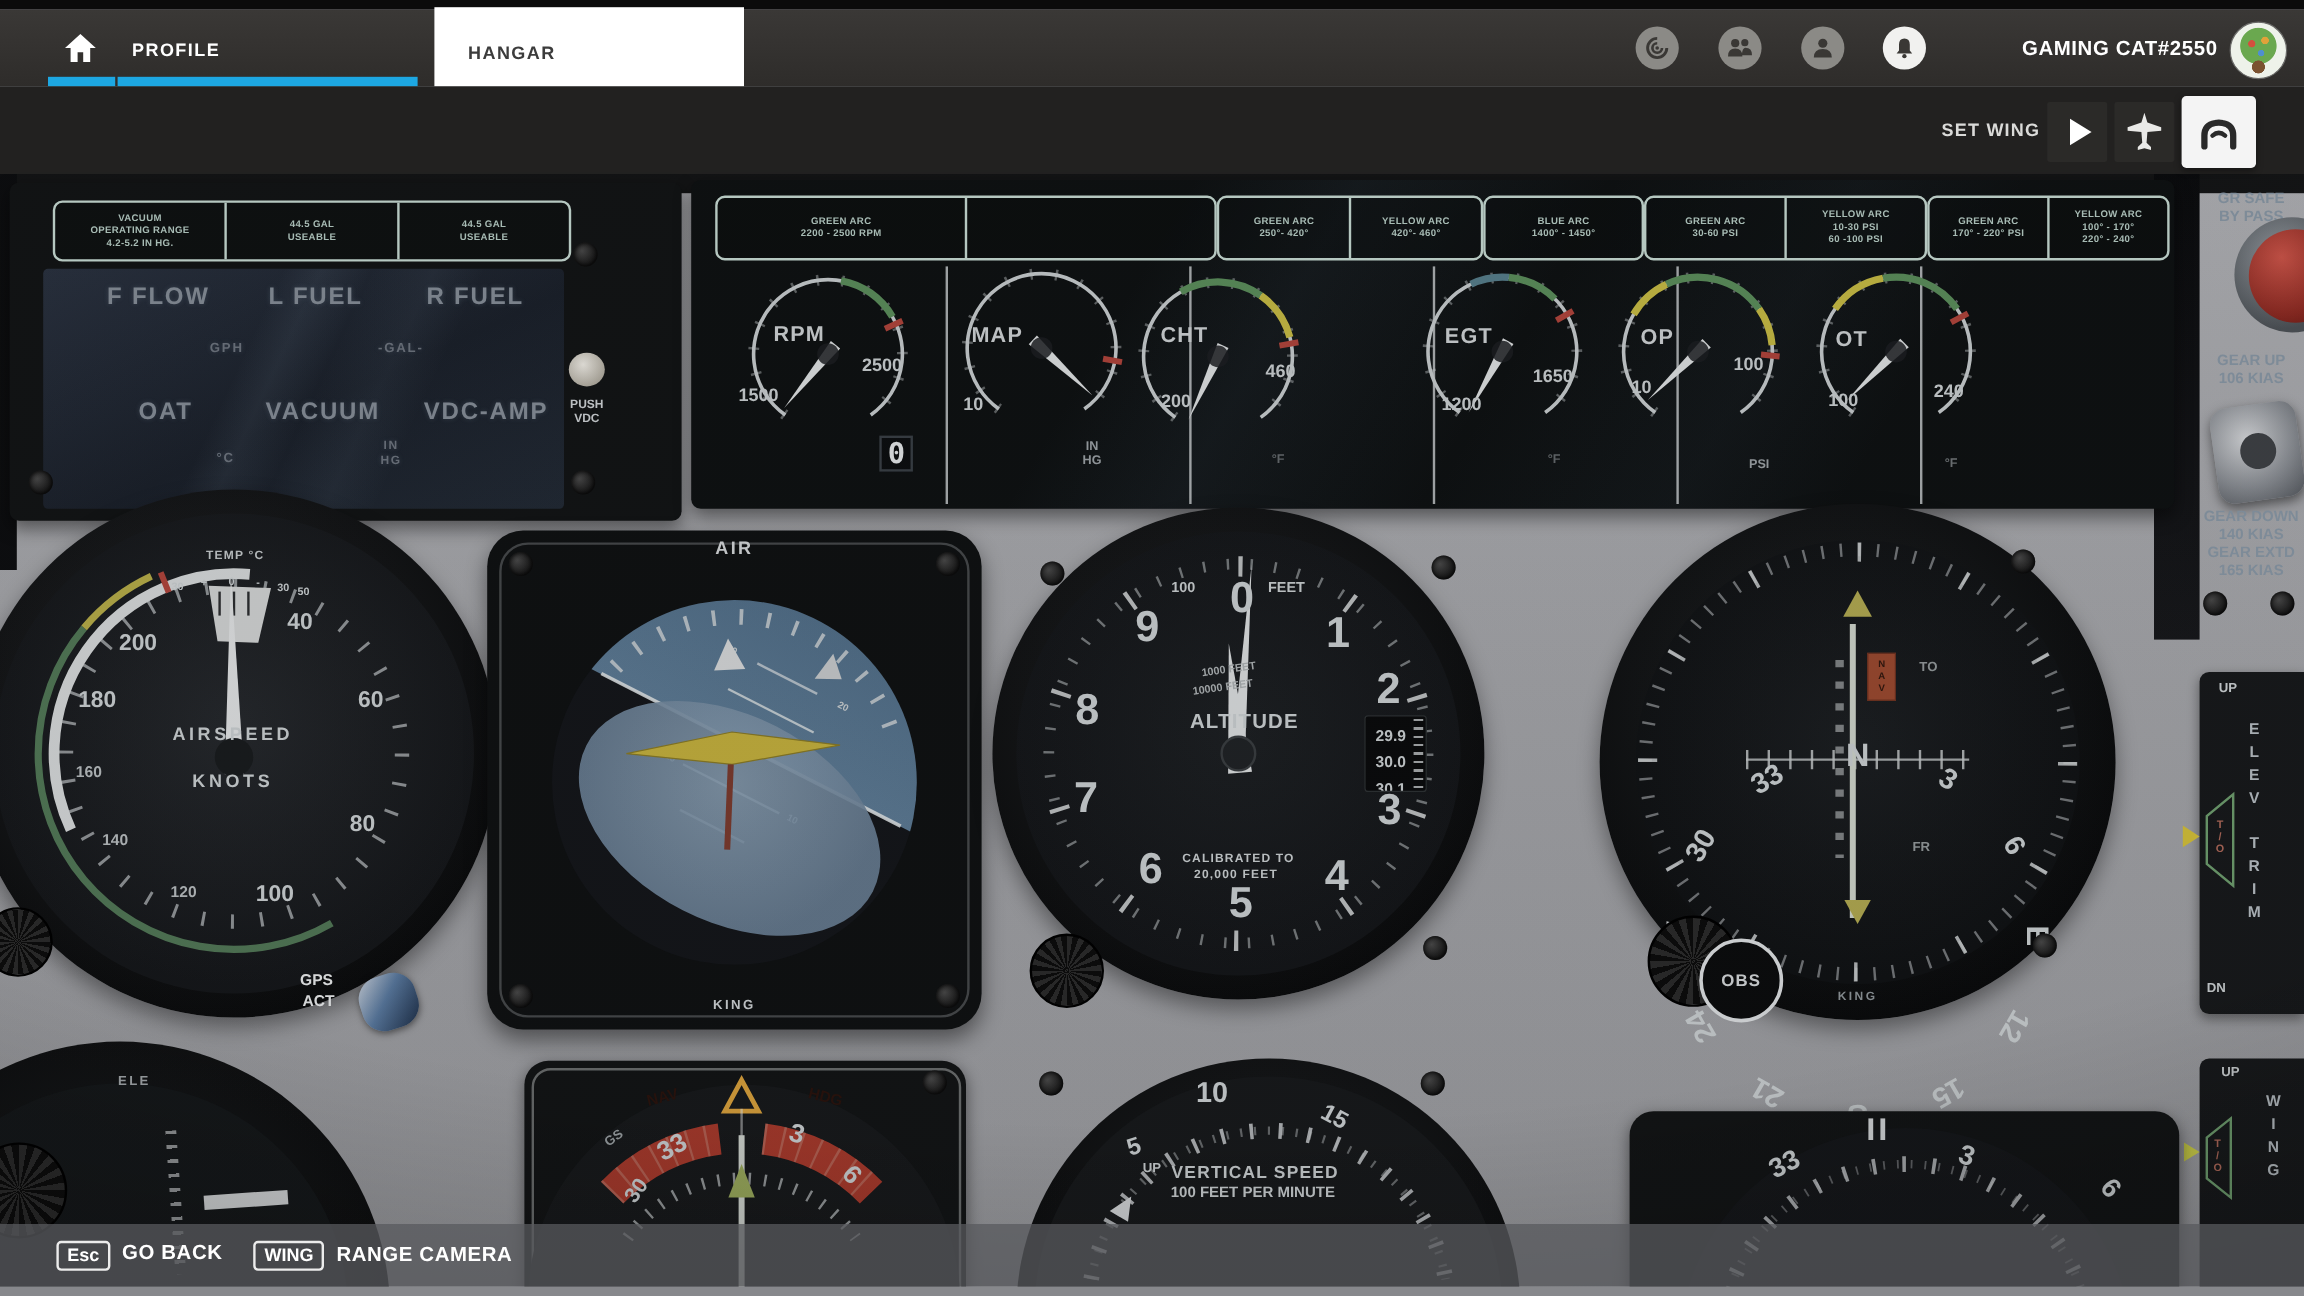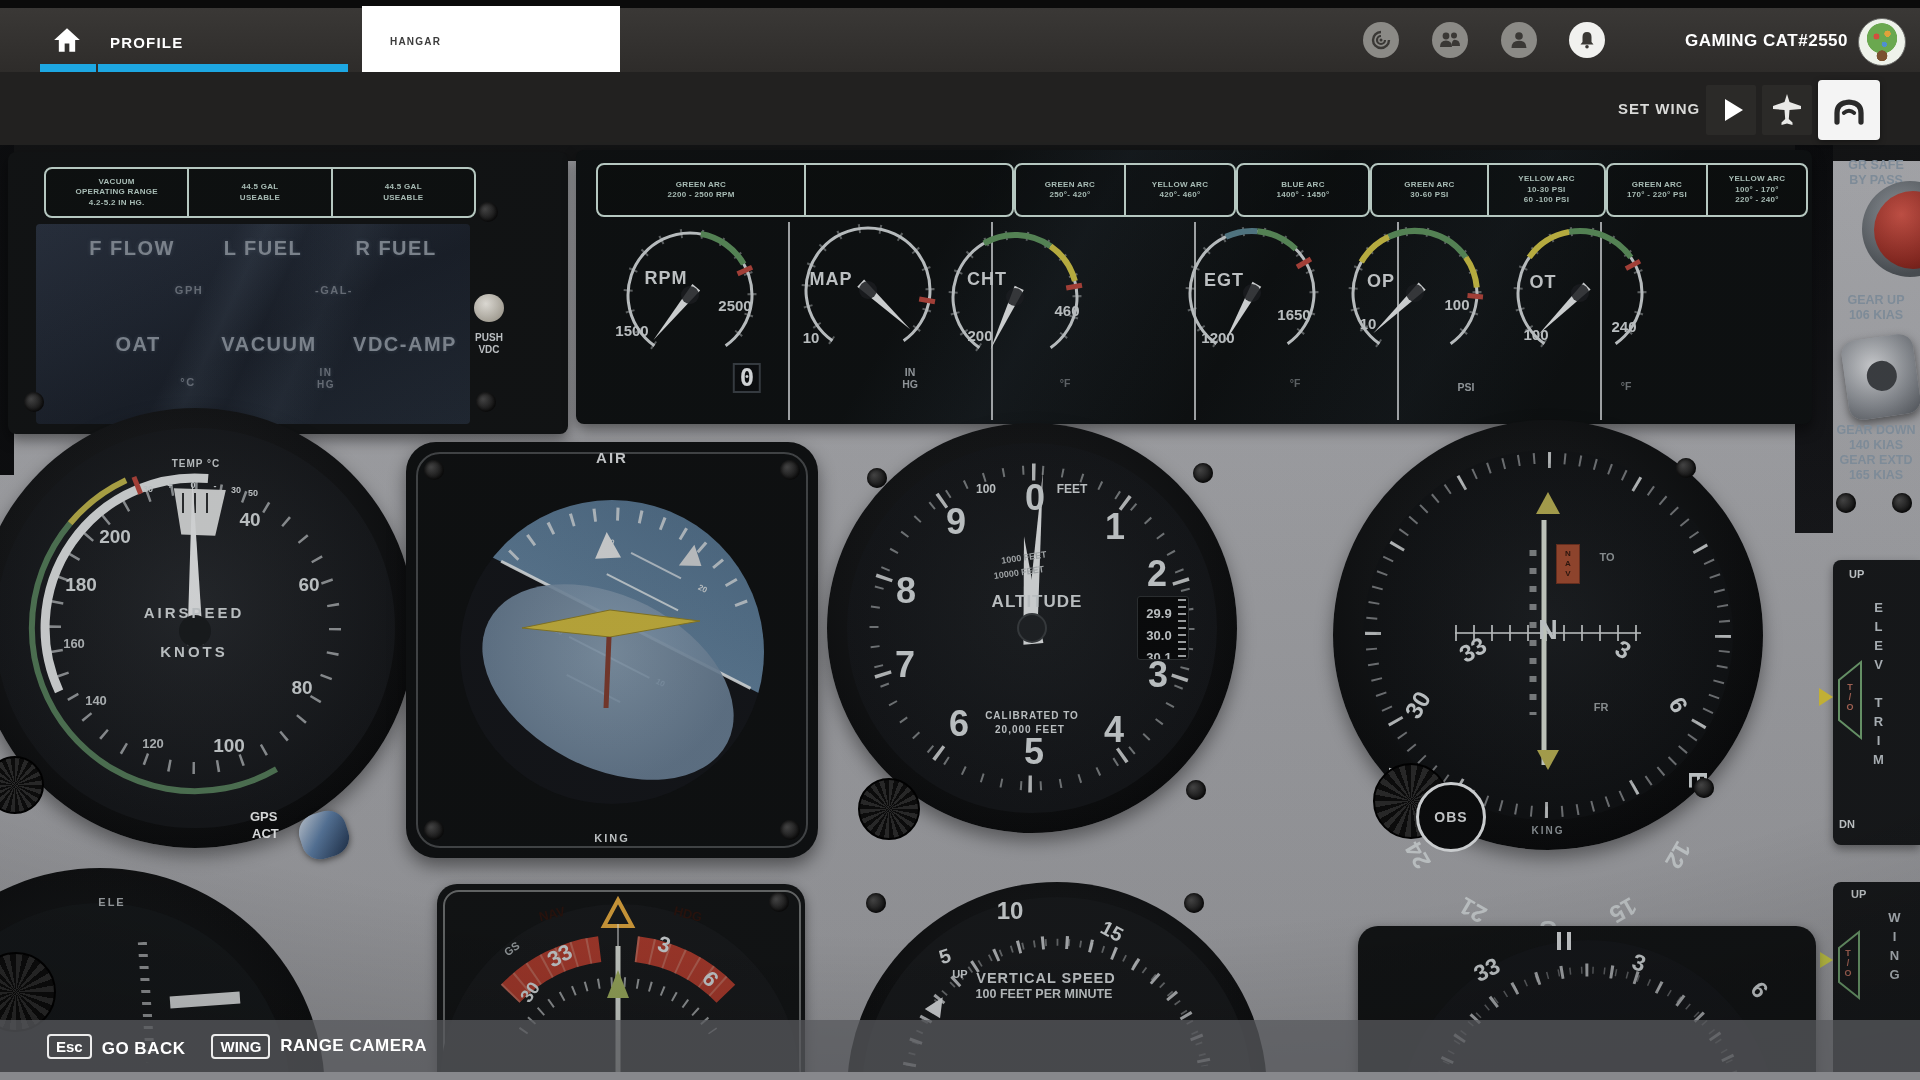--- a/index.html
+++ b/index.html
@@ -476,21 +476,21 @@
     <svg width="28" height="26" viewBox="0 0 24 22">
         <path d="M12 1 L23 11 H19 V21 H14 V14 H10 V21 H5 V11 H1 Z" fill="#fff"></path>
       </svg>
   </div>
   <div class="a" style="left:40px;top:56px;width:56px;height:8px;background:#1da7e2"></div>
   <div class="a" style="left:98px;top:0;width:250px;height:64px">
     <span class="a" style="left:12px;top:26px;font-size:15px;font-weight:bold;color:#fff;letter-spacing:1.2px">PROFILE</span>
     <div class="a" style="left:0;top:56px;width:250px;height:8px;background:#1da7e2"></div>
   </div>
   <div class="a" style="left:362px;top:-2px;width:258px;height:66px;background:#ffffff">
-    <span class="a" style="left:28px;top:30px;font-size:10px;font-weight:bold;color:#3c3c3c;letter-spacing:1.2px">HANGAR</span>
+    <span class="a" style="left:28px;top:30px;font-size:15px;font-weight:bold;color:#3c3c3c;letter-spacing:1.2px">HANGAR</span>
   </div>
   <div class="navicon" style="left:1363px;top:14px">
     <svg width="20" height="20" viewBox="0 0 20 20">
         <path d="M10 2 A8 8 0 1 0 18 10" fill="none" stroke="#3a3835" stroke-width="2.4"></path>
         <path d="M10 6 A4 4 0 1 0 14 10" fill="none" stroke="#3a3835" stroke-width="2.2"></path>
         <circle cx="10" cy="10" r="1.5" fill="#3a3835"></circle>
       </svg>
   </div>
   <div class="navicon" style="left:1432px;top:14px">
     <svg width="22" height="18" viewBox="0 0 22 18">
@@ -527,21 +527,21 @@
   </div>
   <div class="a" style="left:1818px;top:8px;width:62px;height:60px;background:#f4f4f4;border-radius:4px;display:flex;align-items:center;justify-content:center;box-shadow:0 2px 6px rgba(0,0,0,.4)">
     <svg width="36" height="30" viewBox="0 0 48 40">
         <path d="M8 36 V24 Q8 12 20 10 Q24 9 28 10 Q40 12 40 24 V36" fill="none" stroke="#2a2a2a" stroke-width="7" stroke-linecap="round"></path>
         <path d="M17 24 Q24 18 31 24" fill="none" stroke="#2a2a2a" stroke-width="5" stroke-linecap="round"></path>
       </svg>
   </div>
 </div>
 
 <div class="a" style="left:0;top:1020px;width:1920px;height:52px;background:rgba(88,90,94,.75);display:flex;align-items:center;padding-left:47px;box-sizing:border-box">
-  <div style="display:flex;align-items:flex-end">
+  <div style="display:flex;align-items:flex-start">
     <span class="keybadge">Esc</span>
     <span class="hintlabel">GO BACK</span>
   </div>
   <div style="display:flex;align-items:center">
     <span class="keybadge">WING</span>
     <span class="hintlabel">RANGE CAMERA</span>
   </div>
 </div>
 <div class="a" style="left:0;top:1072px;width:1920px;height:8px;background:#87888c"></div>
 

